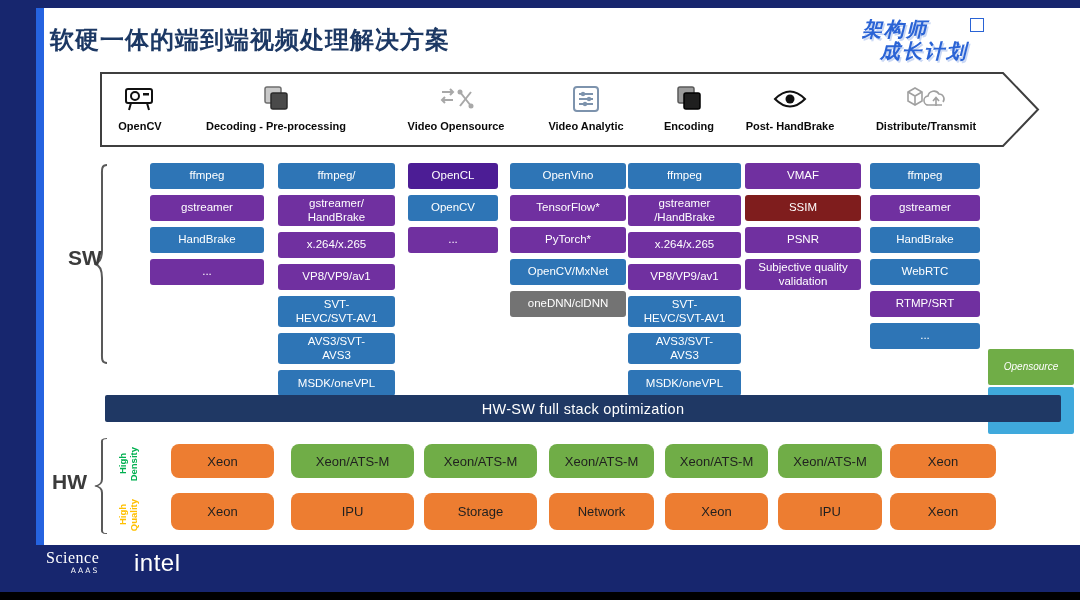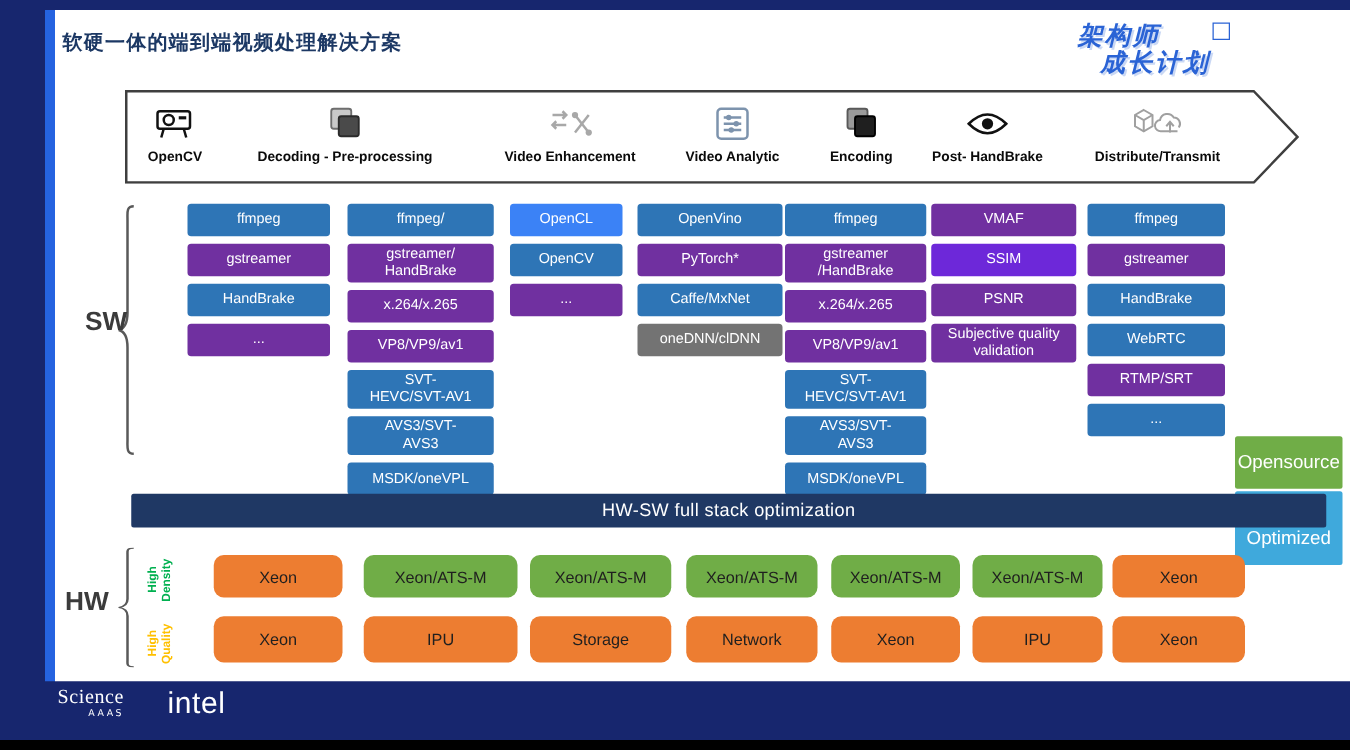--- a/index.html
+++ b/index.html
@@ -3,42 +3,42 @@
 <meta charset="utf-8">
 <style>
   html,body{margin:0;padding:0;}
   body{
     width:1080px;height:600px;position:relative;overflow:hidden;
     background:#17266e;
     font-family:"Liberation Sans", sans-serif;
   }
   .left-strip{position:absolute;left:36px;top:8px;width:8px;height:537px;background:#2563e0;}
   .slide{position:absolute;left:44px;top:8px;width:1036px;height:537px;background:#ffffff;}
-  .title{position:absolute;left:6px;top:16px;font-size:16px;font-weight:700;color:#1c3864;letter-spacing:1px;}
+  .title{position:absolute;left:6px;top:16px;font-size:24px;font-weight:700;color:#1c3864;letter-spacing:1px;}
   .logo{position:absolute;left:818px;top:10px;line-height:1.12;}
   .logo .l1,.logo .l2{font-size:20px;font-weight:800;font-style:italic;color:#2a63d5;letter-spacing:2px;
     text-shadow:1.5px 1.5px 0 rgba(42,99,213,.25);}
   .logo .l2{margin-left:18px;}
   .logo .tag{position:absolute;right:-16px;top:0;width:12px;height:12px;border:1.5px solid #2a63d5;}
 
   .pipeline{position:absolute;left:56px;top:64px;width:940px;height:75px;}
   .pipeline svg.arrow{position:absolute;left:0;top:0;}
   .pl-stage{position:absolute;top:9px;transform:translateX(-50%);width:180px;text-align:center;}
   .pl-icon{height:36px;display:flex;align-items:center;justify-content:center;}
   .pl-label{font-size:11px;font-weight:700;color:#0a0a0a;margin-top:3px;white-space:nowrap;}
 
   .brace{position:absolute;}
   .side-big-label{position:absolute;font-size:21px;font-weight:700;color:#3b3b3b;}
 
   .col{position:absolute;top:155px;display:flex;flex-direction:column;gap:6px;}
   .box{border-radius:3px;color:#fff;font-size:11.5px;display:flex;align-items:center;justify-content:center;
     text-align:center;white-space:pre-line;line-height:1.18;min-height:26px;padding:2px 3px;box-sizing:border-box;}
 
   .legend{position:absolute;left:944px;top:341px;width:86px;display:flex;flex-direction:column;gap:2px;}
-  .legend .box{font-size:15px;min-height:15px;border-radius:2px;padding:12px 2px;}
+  .legend .box{font-size:10px;min-height:15px;border-radius:2px;padding:12px 2px;font-style:italic;}
 
   .banner{position:absolute;left:61px;top:387px;width:956px;height:27px;background:#1f3864;border-radius:2px;
     color:#fff;font-size:14.5px;display:flex;align-items:center;justify-content:center;letter-spacing:.3px;}
 
   .vlabel{position:absolute;display:flex;align-items:center;justify-content:center;}
   .vlabel span{writing-mode:vertical-rl;transform:rotate(180deg);font-size:9.5px;font-weight:700;line-height:1.15;}
 
   .hwbox{position:absolute;border-radius:8px;color:#1f1f1f;font-size:13px;font-weight:500;
     display:flex;align-items:center;justify-content:center;margin-left:16px;}
 
@@ -94,21 +94,21 @@
               <g fill="none" stroke="#a8a8a8" stroke-width="2">
                 <path d="M4 7 H15 M12 4 L15 7 L12 10"></path>
                 <path d="M15 15 H4 M7 12 L4 15 L7 18"></path>
                 <path d="M22 21 L33 7"></path>
                 <path d="M22 7 L33 21"></path>
               </g>
               <circle cx="22" cy="7" r="2.5" fill="#a8a8a8"></circle>
               <circle cx="33" cy="21" r="2.5" fill="#a8a8a8"></circle>
             </svg>
           </div>
-          <div class="pl-label">Video Enhancement</div>
+          <div class="pl-label">Video Opensource</div>
         </div>
         <div class="pl-stage" style="left: 486px;">
           <div class="pl-icon">
             <svg width="28" height="28" viewBox="0 0 28 28">
               <rect x="2" y="2" width="24" height="24" rx="3" fill="none" stroke="#7d93ad" stroke-width="2"></rect>
               <path d="M7 9 h14 M7 14 h14 M7 19 h14" stroke="#7d93ad" stroke-width="2"></path>
               <circle cx="11" cy="9" r="2.2" fill="#7d93ad"></circle>
               <circle cx="17" cy="14" r="2.2" fill="#7d93ad"></circle>
               <circle cx="13" cy="19" r="2.2" fill="#7d93ad"></circle>
             </svg>
@@ -167,45 +167,46 @@
 HandBrake</div>
         <div class="box" style="background: rgb(112, 48, 160);">x.264/x.265</div>
         <div class="box" style="background: rgb(112, 48, 160);">VP8/VP9/av1</div>
         <div class="box" style="background: rgb(46, 117, 182);">SVT-
 HEVC/SVT-AV1</div>
         <div class="box" style="background: rgb(46, 117, 182);">AVS3/SVT-
 AVS3</div>
         <div class="box" style="background: rgb(46, 117, 182);">MSDK/oneVPL</div>
       </div>
       <div class="col" style="left: 364px; width: 90px;">
-        <div class="box" style="background: #3b82f6;">OpenCL</div>
+        <div class="box" style="background: #4c1d95;">OpenCL</div>
         <div class="box" style="background: rgb(46, 117, 182);">OpenCV</div>
         <div class="box" style="background: rgb(112, 48, 160);">...</div>
       </div>
       <div class="col" style="left: 466px; width: 116px;">
         <div class="box" style="background: rgb(46, 117, 182);">OpenVino</div>
+        <div class="box" style="background: rgb(112, 48, 160);">TensorFlow*</div>
         <div class="box" style="background: rgb(112, 48, 160);">PyTorch*</div>
-        <div class="box" style="background: rgb(46, 117, 182);">Caffe/MxNet</div>
+        <div class="box" style="background: rgb(46, 117, 182);">OpenCV/MxNet</div>
         <div class="box" style="background: #737373;">oneDNN/clDNN</div>
       </div>
       <div class="col" style="left: 584px; width: 113px;">
         <div class="box" style="background: rgb(46, 117, 182);">ffmpeg</div>
         <div class="box" style="background: rgb(112, 48, 160);">gstreamer
 /HandBrake</div>
         <div class="box" style="background: rgb(112, 48, 160);">x.264/x.265</div>
         <div class="box" style="background: rgb(112, 48, 160);">VP8/VP9/av1</div>
         <div class="box" style="background: rgb(46, 117, 182);">SVT-
 HEVC/SVT-AV1</div>
         <div class="box" style="background: rgb(46, 117, 182);">AVS3/SVT-
 AVS3</div>
         <div class="box" style="background: rgb(46, 117, 182);">MSDK/oneVPL</div>
       </div>
       <div class="col" style="left: 701px; width: 116px;">
         <div class="box" style="background: rgb(112, 48, 160);">VMAF</div>
-        <div class="box" style="background: #6d28d9; text-align: right;">SSIM</div>
+        <div class="box" style="background: #7f1d1d; text-align: right;">SSIM</div>
         <div class="box" style="background: rgb(112, 48, 160);">PSNR</div>
         <div class="box" style="background: rgb(112, 48, 160);">Subjective quality
 validation</div>
       </div>
       <div class="col" style="left: 826px; width: 110px;">
         <div class="box" style="background: rgb(46, 117, 182);">ffmpeg</div>
         <div class="box" style="background: rgb(112, 48, 160);">gstreamer</div>
         <div class="box" style="background: rgb(46, 117, 182);">HandBrake</div>
         <div class="box" style="background: rgb(46, 117, 182);">WebRTC</div>
         <div class="box" style="background: rgb(112, 48, 160);">RTMP/SRT</div>

